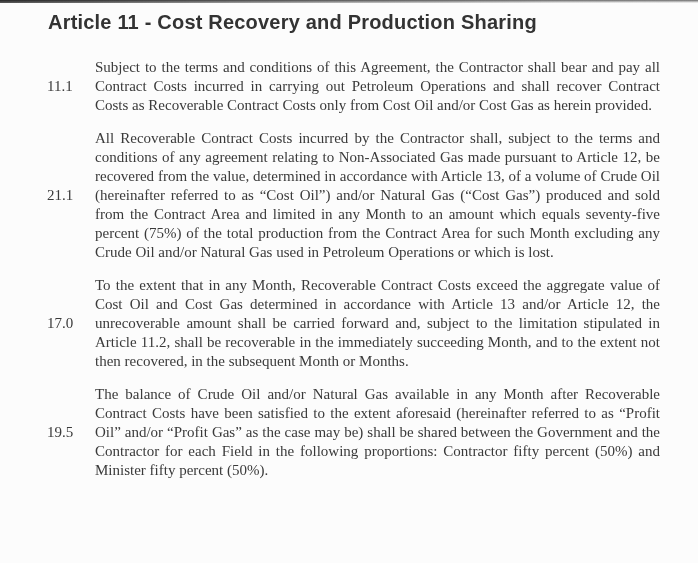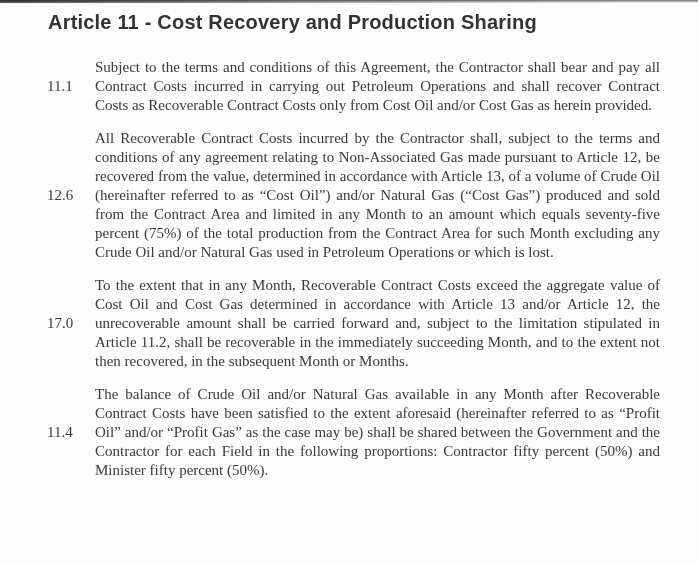--- a/index.html
+++ b/index.html
@@ -82,33 +82,33 @@
   <h1 class="article-title">Article 11 - Cost Recovery and Production Sharing</h1>
 
   <div class="clause">
     <div class="clause-number">11.1</div>
     <div class="clause-body">
       <p>Subject to the terms and conditions of this Agreement, the Contractor shall bear and pay all Contract Costs incurred in carrying out Petroleum Operations and shall recover Contract Costs as Recoverable Contract Costs only from Cost Oil and/or Cost Gas as herein provided.</p>
     </div>
   </div>
 
   <div class="clause">
-    <div class="clause-number">12.6</div>
+    <div class="clause-number">21.1</div>
     <div class="clause-body">
       <p>All Recoverable Contract Costs incurred by the Contractor shall, subject to the terms and conditions of any agreement relating to Non-Associated Gas made pursuant to Article 12, be recovered from the value, determined in accordance with Article 13, of a volume of Crude Oil (hereinafter referred to as “Cost Oil”) and/or Natural Gas (“Cost Gas”) produced and sold from the Contract Area and limited in any Month to an amount which equals seventy-five percent (75%) of the total production from the Contract Area for such Month excluding any Crude Oil and/or Natural Gas used in Petroleum Operations or which is lost.</p>
     </div>
   </div>
 
   <div class="clause">
     <div class="clause-number">17.0</div>
     <div class="clause-body">
       <p>To the extent that in any Month, Recoverable Contract Costs exceed the aggregate value of Cost Oil and Cost Gas determined in accordance with Article 13 and/or Article 12, the unrecoverable amount shall be carried forward and, subject to the limitation stipulated in Article 11.2, shall be recoverable in the immediately succeeding Month, and to the extent not then recovered, in the subsequent Month or Months.</p>
     </div>
   </div>
 
   <div class="clause">
-    <div class="clause-number">11.4</div>
+    <div class="clause-number">19.5</div>
     <div class="clause-body">
       <p>The balance of Crude Oil and/or Natural Gas available in any Month after Recoverable Contract Costs have been satisfied to the extent aforesaid (hereinafter referred to as “Profit Oil” and/or “Profit Gas” as the case may be) shall be shared between the Government and the Contractor for each Field in the following proportions: Contractor fifty percent (50%) and Minister fifty percent (50%).</p>
     </div>
   </div>
 
 </div>
 
 </body></html>

